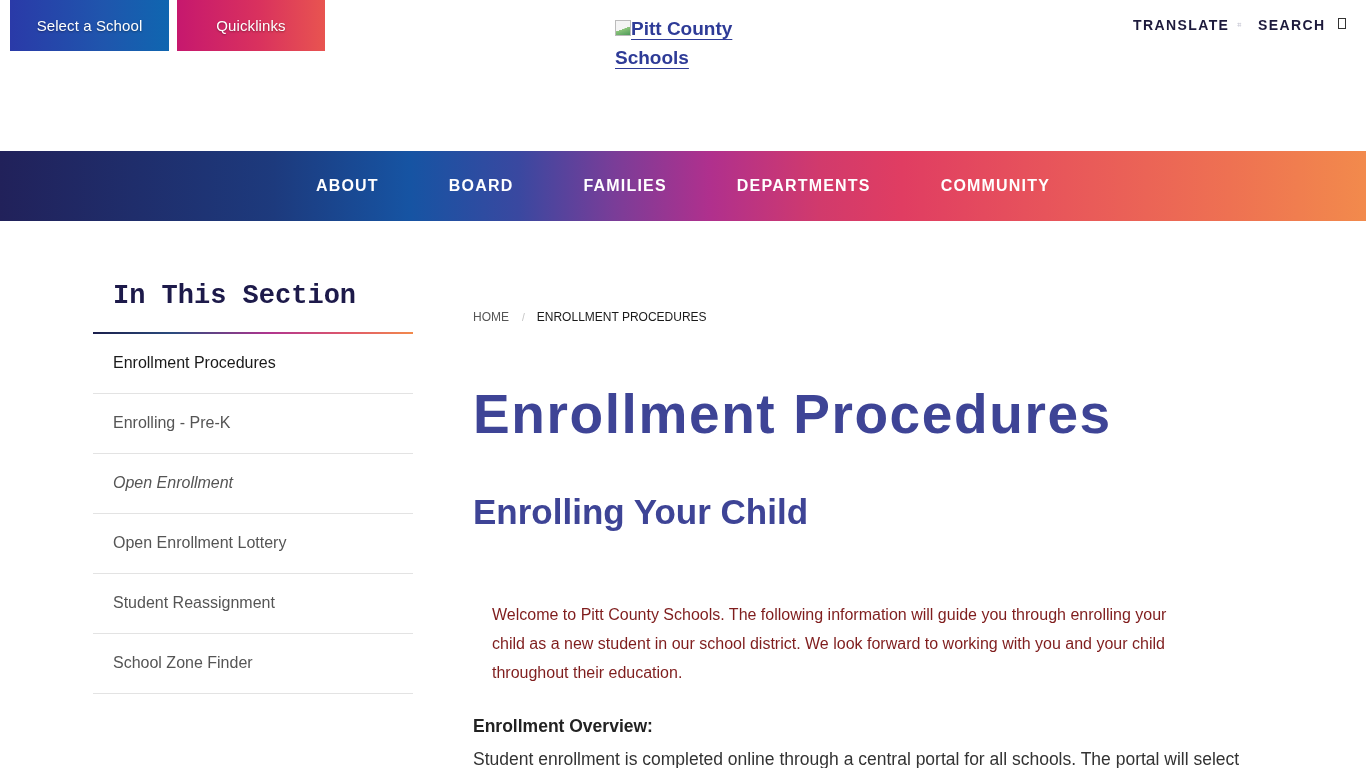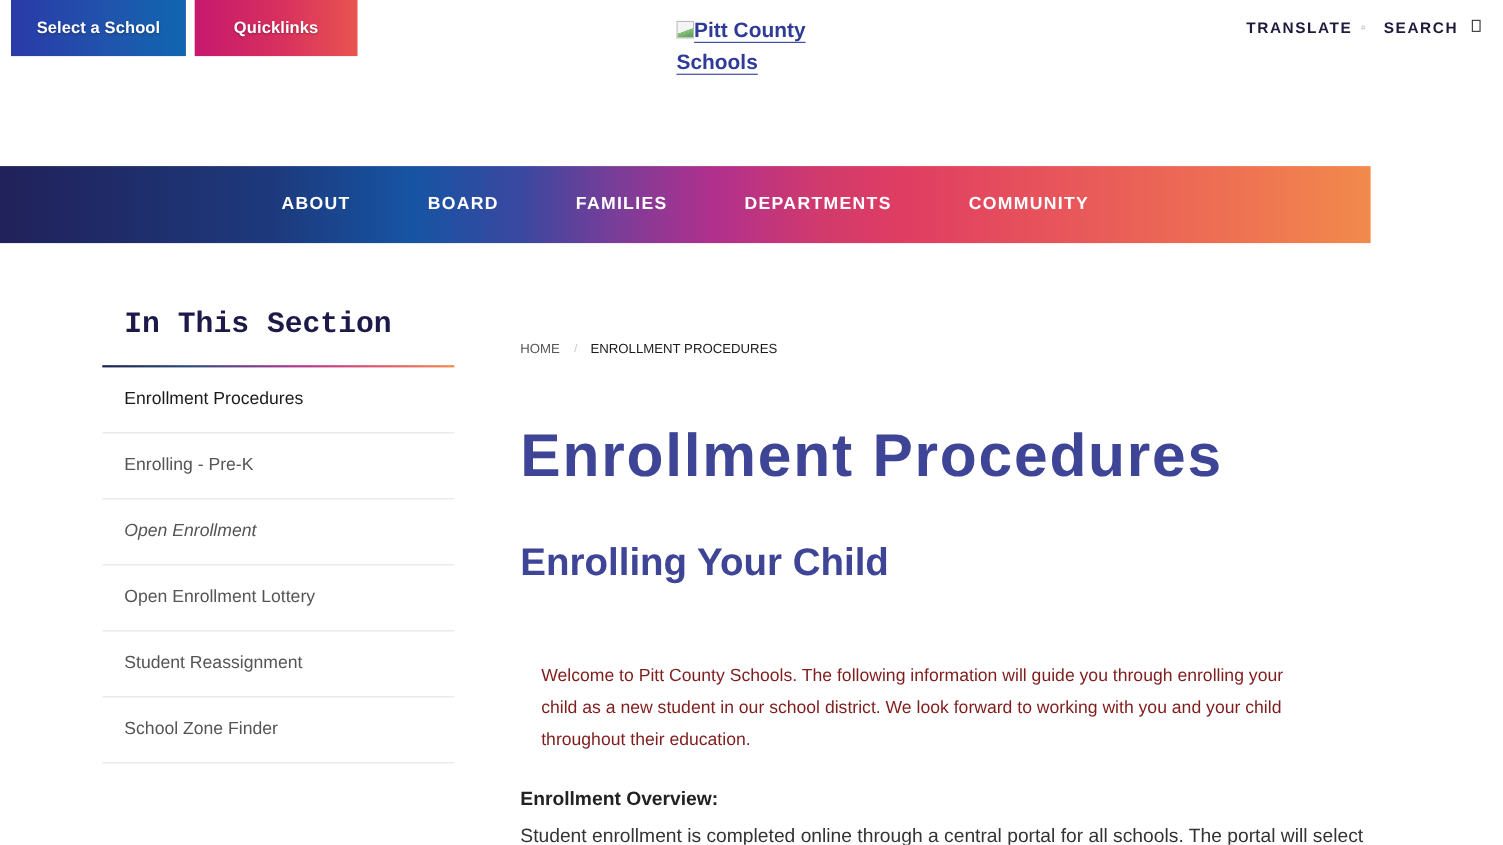--- a/index.html
+++ b/index.html
@@ -3,21 +3,21 @@
   <meta charset="utf-8">
   <style>
     * { box-sizing: border-box; margin: 0; padding: 0; }
     html, body { width: 1366px; height: 768px; overflow: hidden; background: #ffffff; }
     body { font-family: "Liberation Sans", sans-serif; color: #333; position: relative; }
 
     
     .top-btn {
       position: absolute; top: 0; height: 51px;
       display: flex; align-items: center; justify-content: center;
-      color: #fff; font-weight: bold; font-size: 15px;
+      color: #fff; font-weight: normal; font-size: 15px;
       text-shadow: 0 1px 2px rgba(0,0,0,0.35);
       cursor: pointer; letter-spacing: 0.1px;
     }
     .btn-school { left: 10px; width: 159px; background: linear-gradient(90deg, #2a3aa8 0%, #1f56ad 60%, #0f66b0 100%); }
     .btn-quick { left: 177px; width: 148px; background: linear-gradient(90deg, #c6186e 0%, #d9315e 55%, #e85450 100%); text-align: center; }
 
     
     .logo {
       position: absolute; left: 615px; top: 14px; width: 140px;
       font-weight: bold; font-size: 19px; line-height: 29px; color: #2e3b97;
@@ -37,21 +37,21 @@
     .util-translate { left: 1133px; }
     .util-search { left: 1258px; }
     .tiny-glyph { font-size: 7px; color: #c9c9d6; margin-left: 8px; letter-spacing: 0; }
     .search-glyph {
       display: inline-block; width: 8px; height: 11px; border: 1px solid #333; margin-left: 12px;
       vertical-align: middle; position: relative; top: -2px;
     }
 
     
     .mainnav {
-      position: absolute; left: 0; top: 151px; width: 1246px; height: 70px;
+      position: absolute; left: 0; top: 151px; width: 1366px; height: 70px;
       background: linear-gradient(90deg, #21215a 0%, #1d3a7d 20%, #1654a3 30%, #3a48a0 38%, #7a3d98 45%, #b0308d 52%, #d13a6c 60%, #e03d62 66%, #e8575a 78%, #ee7152 90%, #f28a4c 100%);
       display: flex; align-items: center; justify-content: center;
     }
     .nav-item {
       color: #fff; font-weight: bold; font-size: 16px; letter-spacing: 1.2px;
       padding: 0 35px; cursor: pointer; line-height: 70px;
     }
 
     
     .sidebar { position: absolute; left: 93px; top: 276px; width: 320px; }

